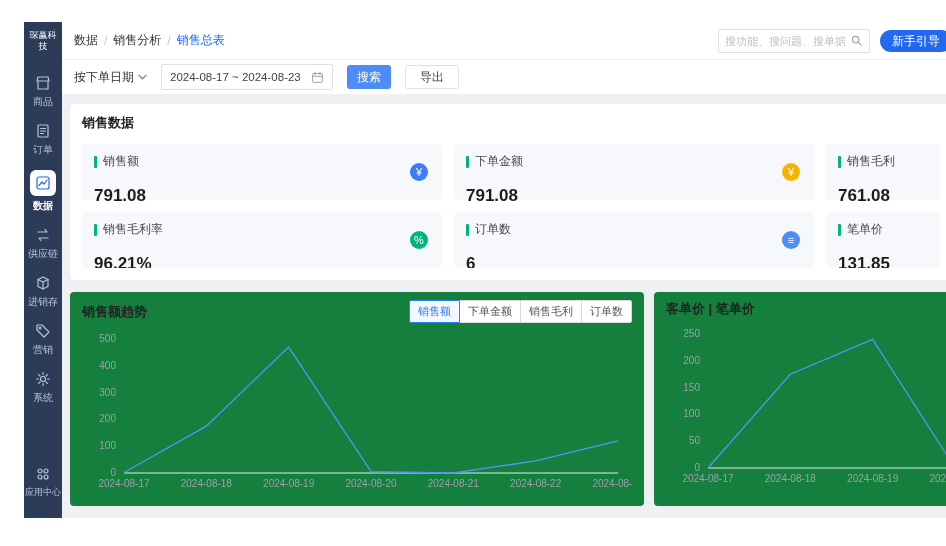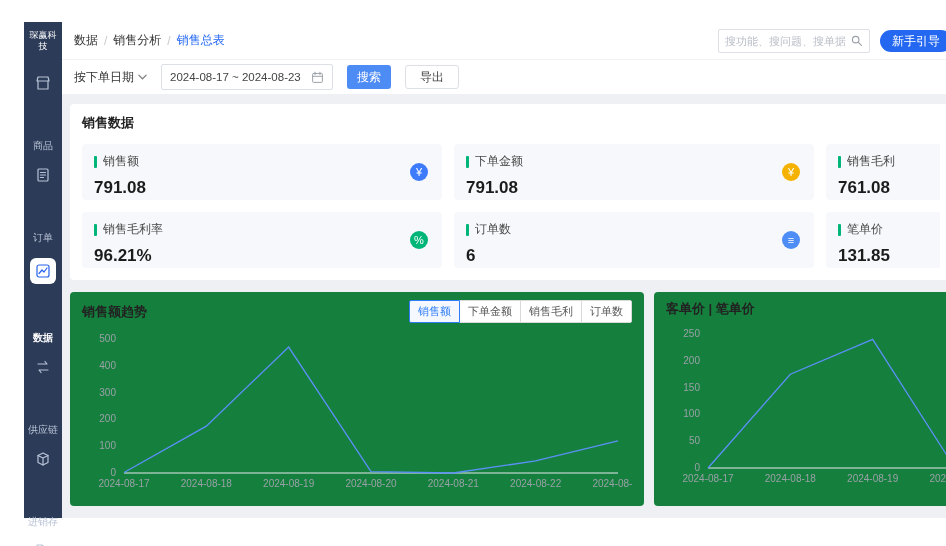--- a/index.html
+++ b/index.html
@@ -10,21 +10,21 @@
   
   .sidebar { width:38px; background:#2c3b58; color:#b9c3d6; display:flex; flex-direction:column;
     align-items:center; flex:0 0 38px; }
   .logo { margin-top:8px; font-size:9px; color:#fff; text-align:center; line-height:11px; width:34px; }
   .side-items { margin-top:16px; width:100%; display:flex; flex-direction:column; align-items:center; }
   .side-item { width:100%; padding:6px 0 7px; display:flex; flex-direction:column; align-items:center;
     gap:3px; cursor:pointer; }
   .side-item .ic { width:18px; height:18px; display:flex; align-items:center; justify-content:center; }
   .side-item svg { width:16px; height:16px; stroke:#b9c3d6; fill:none; stroke-width:1.2;
     stroke-linecap:round; stroke-linejoin:round; }
-  .side-item .lbl { font-size:10px; color:#b9c3d6; white-space:nowrap;margin-top:44px; }
+  .side-item .lbl { font-size:10px; color:#b9c3d6; white-space:nowrap; }
   .side-item.active .ic { width:26px; height:26px; background:#fff; border-radius:6px; }
   .side-item.active svg { stroke:#2563eb; }
   .side-item.active .lbl { color:#fff; font-weight:bold; }
   .side-spacer { flex:1; }
   .app-center { margin-bottom:12px; }
   .app-center .lbl { font-size:9px; }
 
   
   .col { flex:1; display:flex; flex-direction:column; min-width:0; }
 
@@ -62,21 +62,21 @@
 
   
   .stats-card { width:882px; background:#fff; border-radius:4px; padding:10px 12px 12px; }
   .card-title { font-size:13px; font-weight:bold; color:#222; }
   .tile-grid { margin-top:12px; display:grid; grid-template-columns:repeat(3,360px); gap:12px;
     overflow:hidden; }
   .tile { background:#f6f8fb; border-radius:4px; padding:9px 12px; position:relative; height:56px; }
   .tile-head { display:flex; align-items:center; gap:6px; }
   .tile-bar { width:3px; height:12px; border-radius:1px; background:#00b578; }
   .tile-label { font-size:12px; color:#4a4a4a; }
-  .tile-value { font-size:17px; font-weight:bold; color:#1c1c1c; margin-top:8px; }
+  .tile-value { font-size:17px; font-weight:bold; color:#1c1c1c; margin-top:16px; }
   .tile-ic { position:absolute; right:14px; top:50%; transform:translateY(-50%); width:18px; height:18px;
     border-radius:50%; color:#fff; font-size:11px; line-height:18px; text-align:center; }
 
   
   .charts { display:flex; gap:10px; margin-top:12px; }
   .chart-card { flex:0 0 574px; width:574px; height:214px; background:#15803d; border-radius:4px;
     padding:8px 12px; }
   .chart-head { display:flex; align-items:center; justify-content:space-between; }
   .tab-group { display:flex; }
   .tab-group button { padding:3px 8px; font-size:11px; border:1px solid #d9d9d9; background:#fff;

